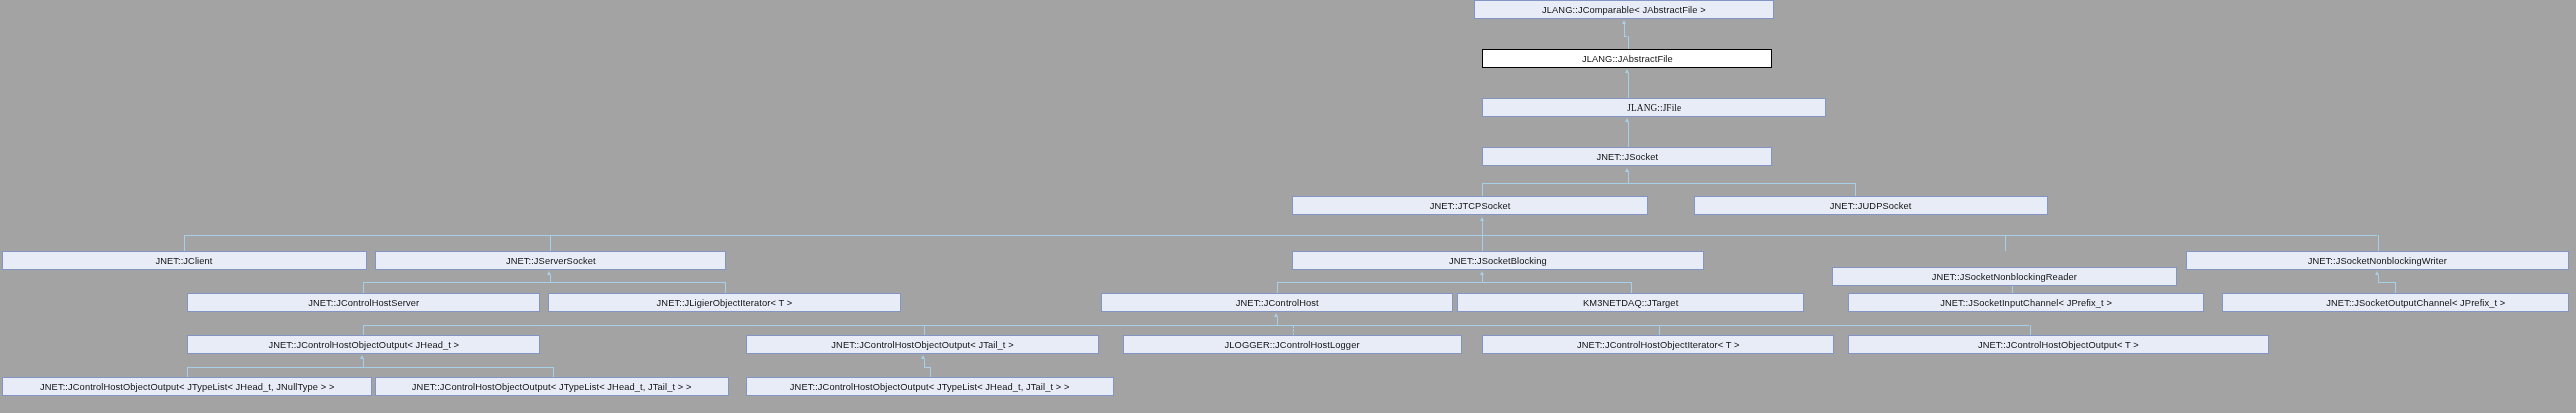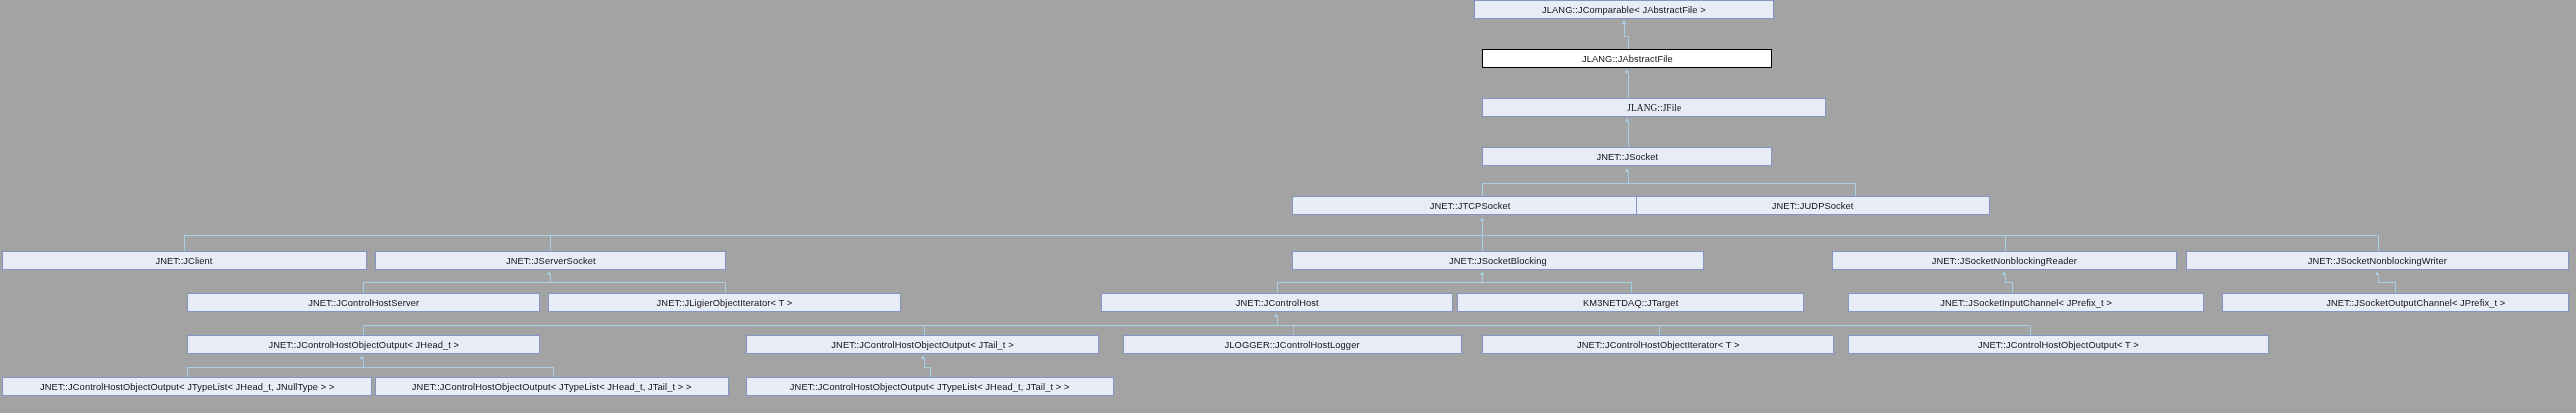--- a/index.html
+++ b/index.html
@@ -139,33 +139,33 @@
       </div>
       <div class="node" style="left: 1482px; top: 98px; width: 344px; font-family: Liberation Serif, serif;">
         <span class="label">JLANG::JFile</span>
       </div>
       <div class="node" style="left: 1482px; top: 147px; width: 290px;">
         <span class="label">JNET::JSocket</span>
       </div>
       <div class="node" style="left: 1292px; top: 196px; width: 356px;">
         <span class="label">JNET::JTCPSocket</span>
       </div>
-      <div class="node" style="left: 1636px; top: 196px; width: 354px; justify-content: center;">
+      <div class="node" style="left: 1694px; top: 196px; width: 354px; justify-content: center;">
         <span class="label">JNET::JUDPSocket</span>
       </div>
       <div class="node" style="left: 1.8px; top: 251px; width: 365px;">
         <span class="label">JNET::JClient</span>
       </div>
       <div class="node" style="left: 375px; top: 251px; width: 351px;">
         <span class="label">JNET::JServerSocket</span>
       </div>
       <div class="node" style="left: 1292px; top: 251px; width: 412px;">
         <span class="label">JNET::JSocketBlocking</span>
       </div>
-      <div class="node" style="left: 1832px; top: 251px; width: 345px;">
+      <div class="node" style="left: 1832px; top: 267px; width: 345px;">
         <span class="label">JNET::JSocketNonblockingReader</span>
       </div>
       <div class="node" style="left: 2186px; top: 251px; width: 383px;">
         <span class="label">JNET::JSocketNonblockingWriter</span>
       </div>
       <div class="node" style="left: 187px; top: 293px; width: 353px;">
         <span class="label">JNET::JControlHostServer</span>
       </div>
       <div class="node" style="left: 548px; top: 293px; width: 353px;">
         <span class="label">JNET::JLigierObjectIterator&lt; T &gt;</span>

